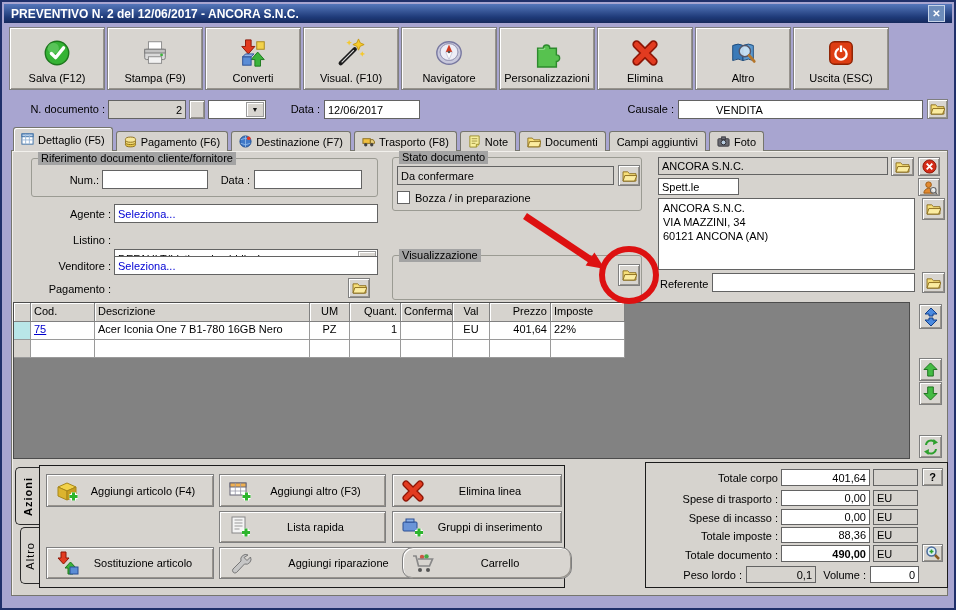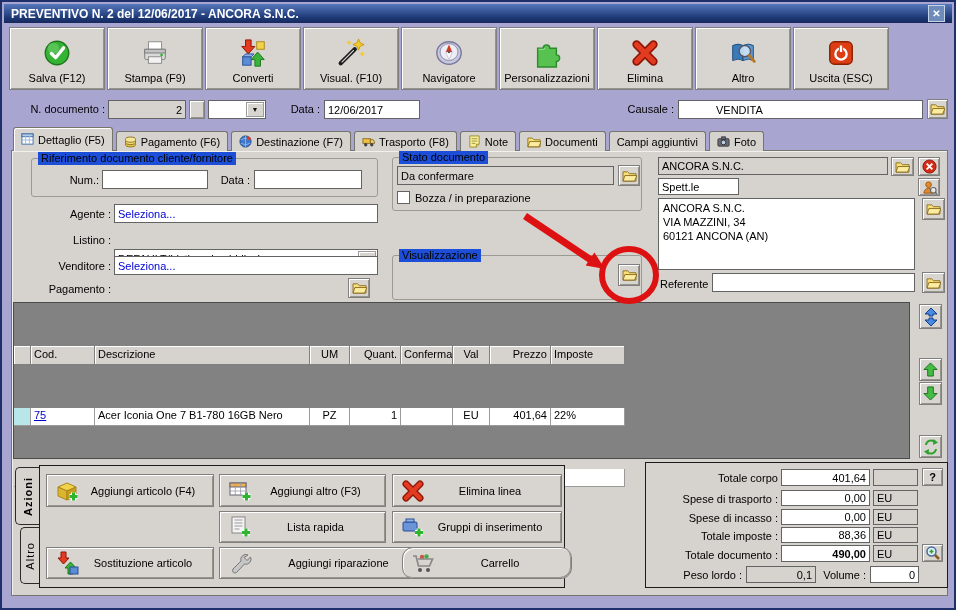--- a/index.html
+++ b/index.html
@@ -32,24 +32,24 @@
   .link{color:#0000cc;text-decoration:underline;}
   
   .tabbar{left:11px;top:125px;height:24px;display:flex;align-items:flex-end;gap:3px;z-index:2;}
   .tab{height:20px;background:#d6d3ce;border:1px solid #75756d;border-bottom:none;border-radius:3px 3px 0 0;
     display:flex;align-items:center;gap:4px;padding:0 7px;box-sizing:border-box;white-space:nowrap;}
   .tab.active{height:24px;background:#d8d5d1;box-shadow:inset 1px 1px 0 #fff;z-index:3;}
   
   .panel{left:9px;top:148px;width:937px;height:446px;background:#d6d3ce;border:1px solid #76766e;
     box-sizing:border-box;box-shadow:inset 1px 1px 0 #f2f0ec;}
   .fieldset{border:1px solid #9b9b93;border-radius:3px;box-sizing:border-box;}
-  .legend{position:absolute;background:#1d4ed8;padding:0 3px;line-height:13px;white-space:nowrap;}
+  .legend{position:absolute;background:#a3a3a3;padding:0 3px;line-height:13px;white-space:nowrap;}
   
   .gridwrap{left:11px;top:300px;width:897px;height:157px;background:#828282;border:1px solid #4c4c4c;box-sizing:border-box;}
-  .trow{display:flex;margin-top:43px;}
+  .trow{display:flex;}
   .hc{background:#d6d3ce;border-right:1px solid #808080;border-bottom:1px solid #808080;
     box-shadow:inset 1px 1px 0 #fff;height:19px;padding:2px 3px;box-sizing:border-box;overflow:hidden;white-space:nowrap;}
   .tc{background:#fff;border-right:1px solid #9a9a9a;border-bottom:1px solid #9a9a9a;height:18px;
     padding:1px 3px;box-sizing:border-box;overflow:hidden;white-space:nowrap;}
   .c{text-align:center;}
   
   .groupbox{border:1px solid #1b1b1b;background:#d6d3ce;box-sizing:border-box;}
   .vtab{background:#d6d3ce;border:1px solid #2a2a2a;border-right:none;border-radius:5px 0 0 5px;
     display:flex;align-items:center;justify-content:center;box-sizing:border-box;}
   .vtab span{writing-mode:vertical-rl;transform:rotate(180deg);letter-spacing:1px;}

